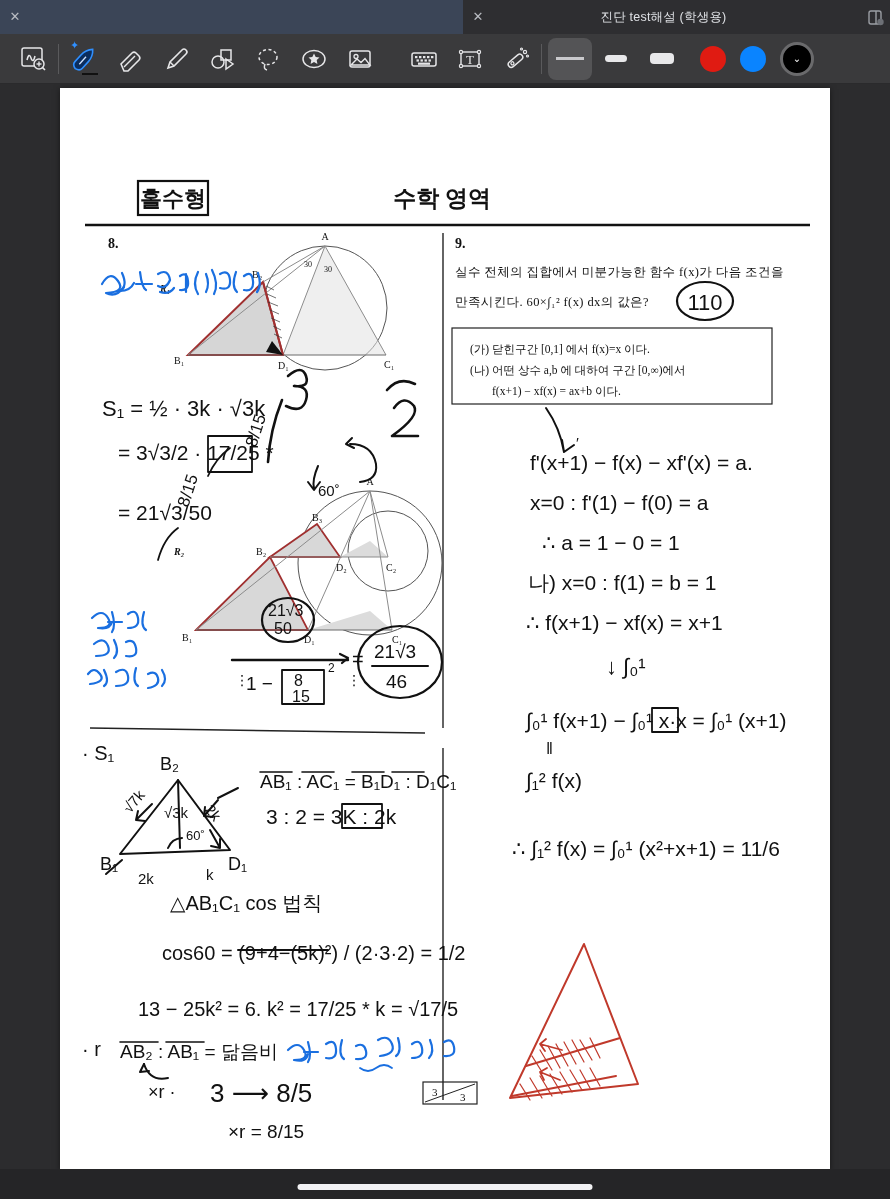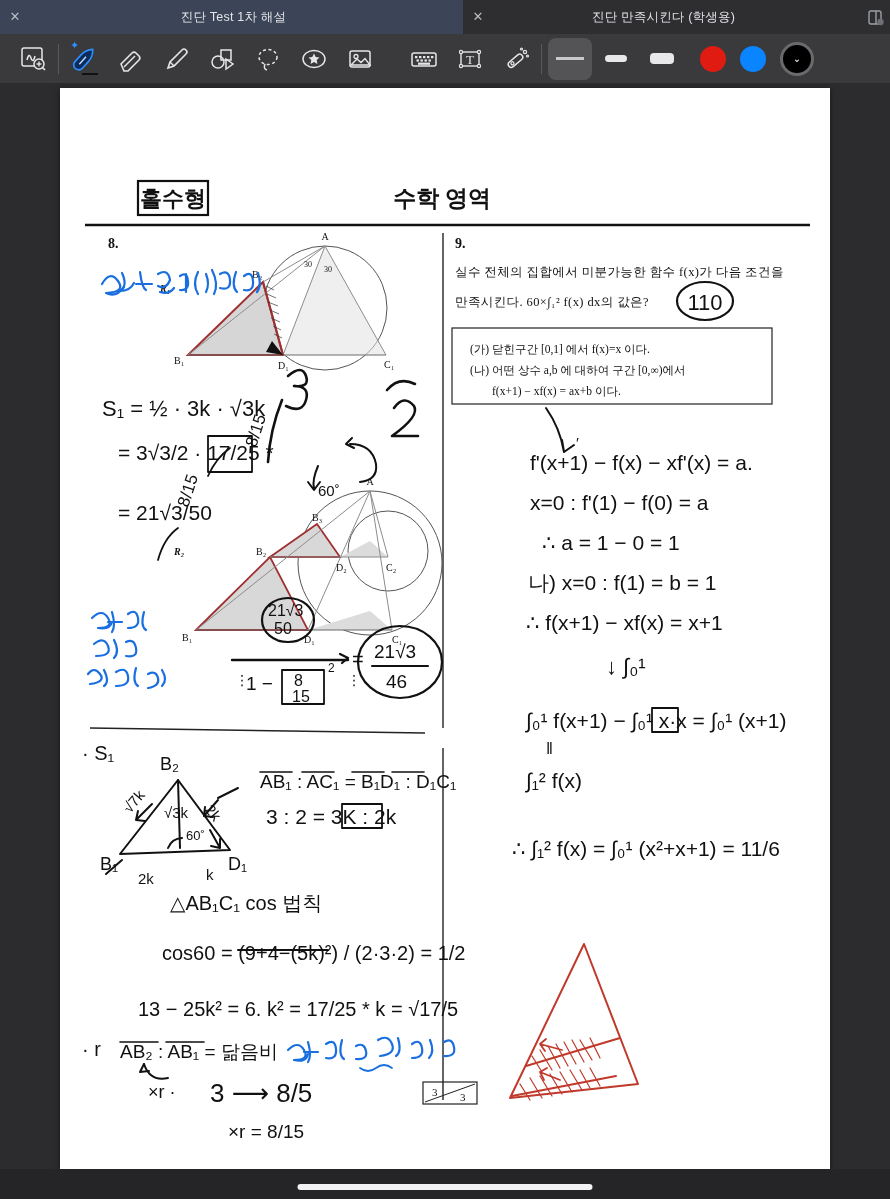--- a/index.html
+++ b/index.html
@@ -94,25 +94,24 @@
   .pt { font-family: "Liberation Serif", serif; fill: #111; }
 </style>
 </head>
 <body>
 
 <div class="app">
 
   <div class="tabbar">
     <div class="tab active">
       <div class="tab-close">✕</div>
-      <div class="tab-title">진단 Test 1차 해설</div>
     </div>
     <div class="tab inactive">
       <div class="tab-close">✕</div>
-      <div class="tab-title">진단 만족시킨다 (학생용)</div>
+      <div class="tab-title">진단 test해설 (학생용)</div>
     </div>
     <div class="tabbar-right">
       <svg width="20" height="20" viewBox="0 0 20 20">
         <rect x="4" y="4" width="12" height="13" rx="2" fill="none" stroke="#9b9ea4" stroke-width="1.4"></rect>
         <line x1="11" y1="4" x2="11" y2="17" stroke="#9b9ea4" stroke-width="1.4"></line>
         <circle cx="15.5" cy="15" r="3.2" fill="#6d7076"></circle>
       </svg>
     </div>
   </div>
 

